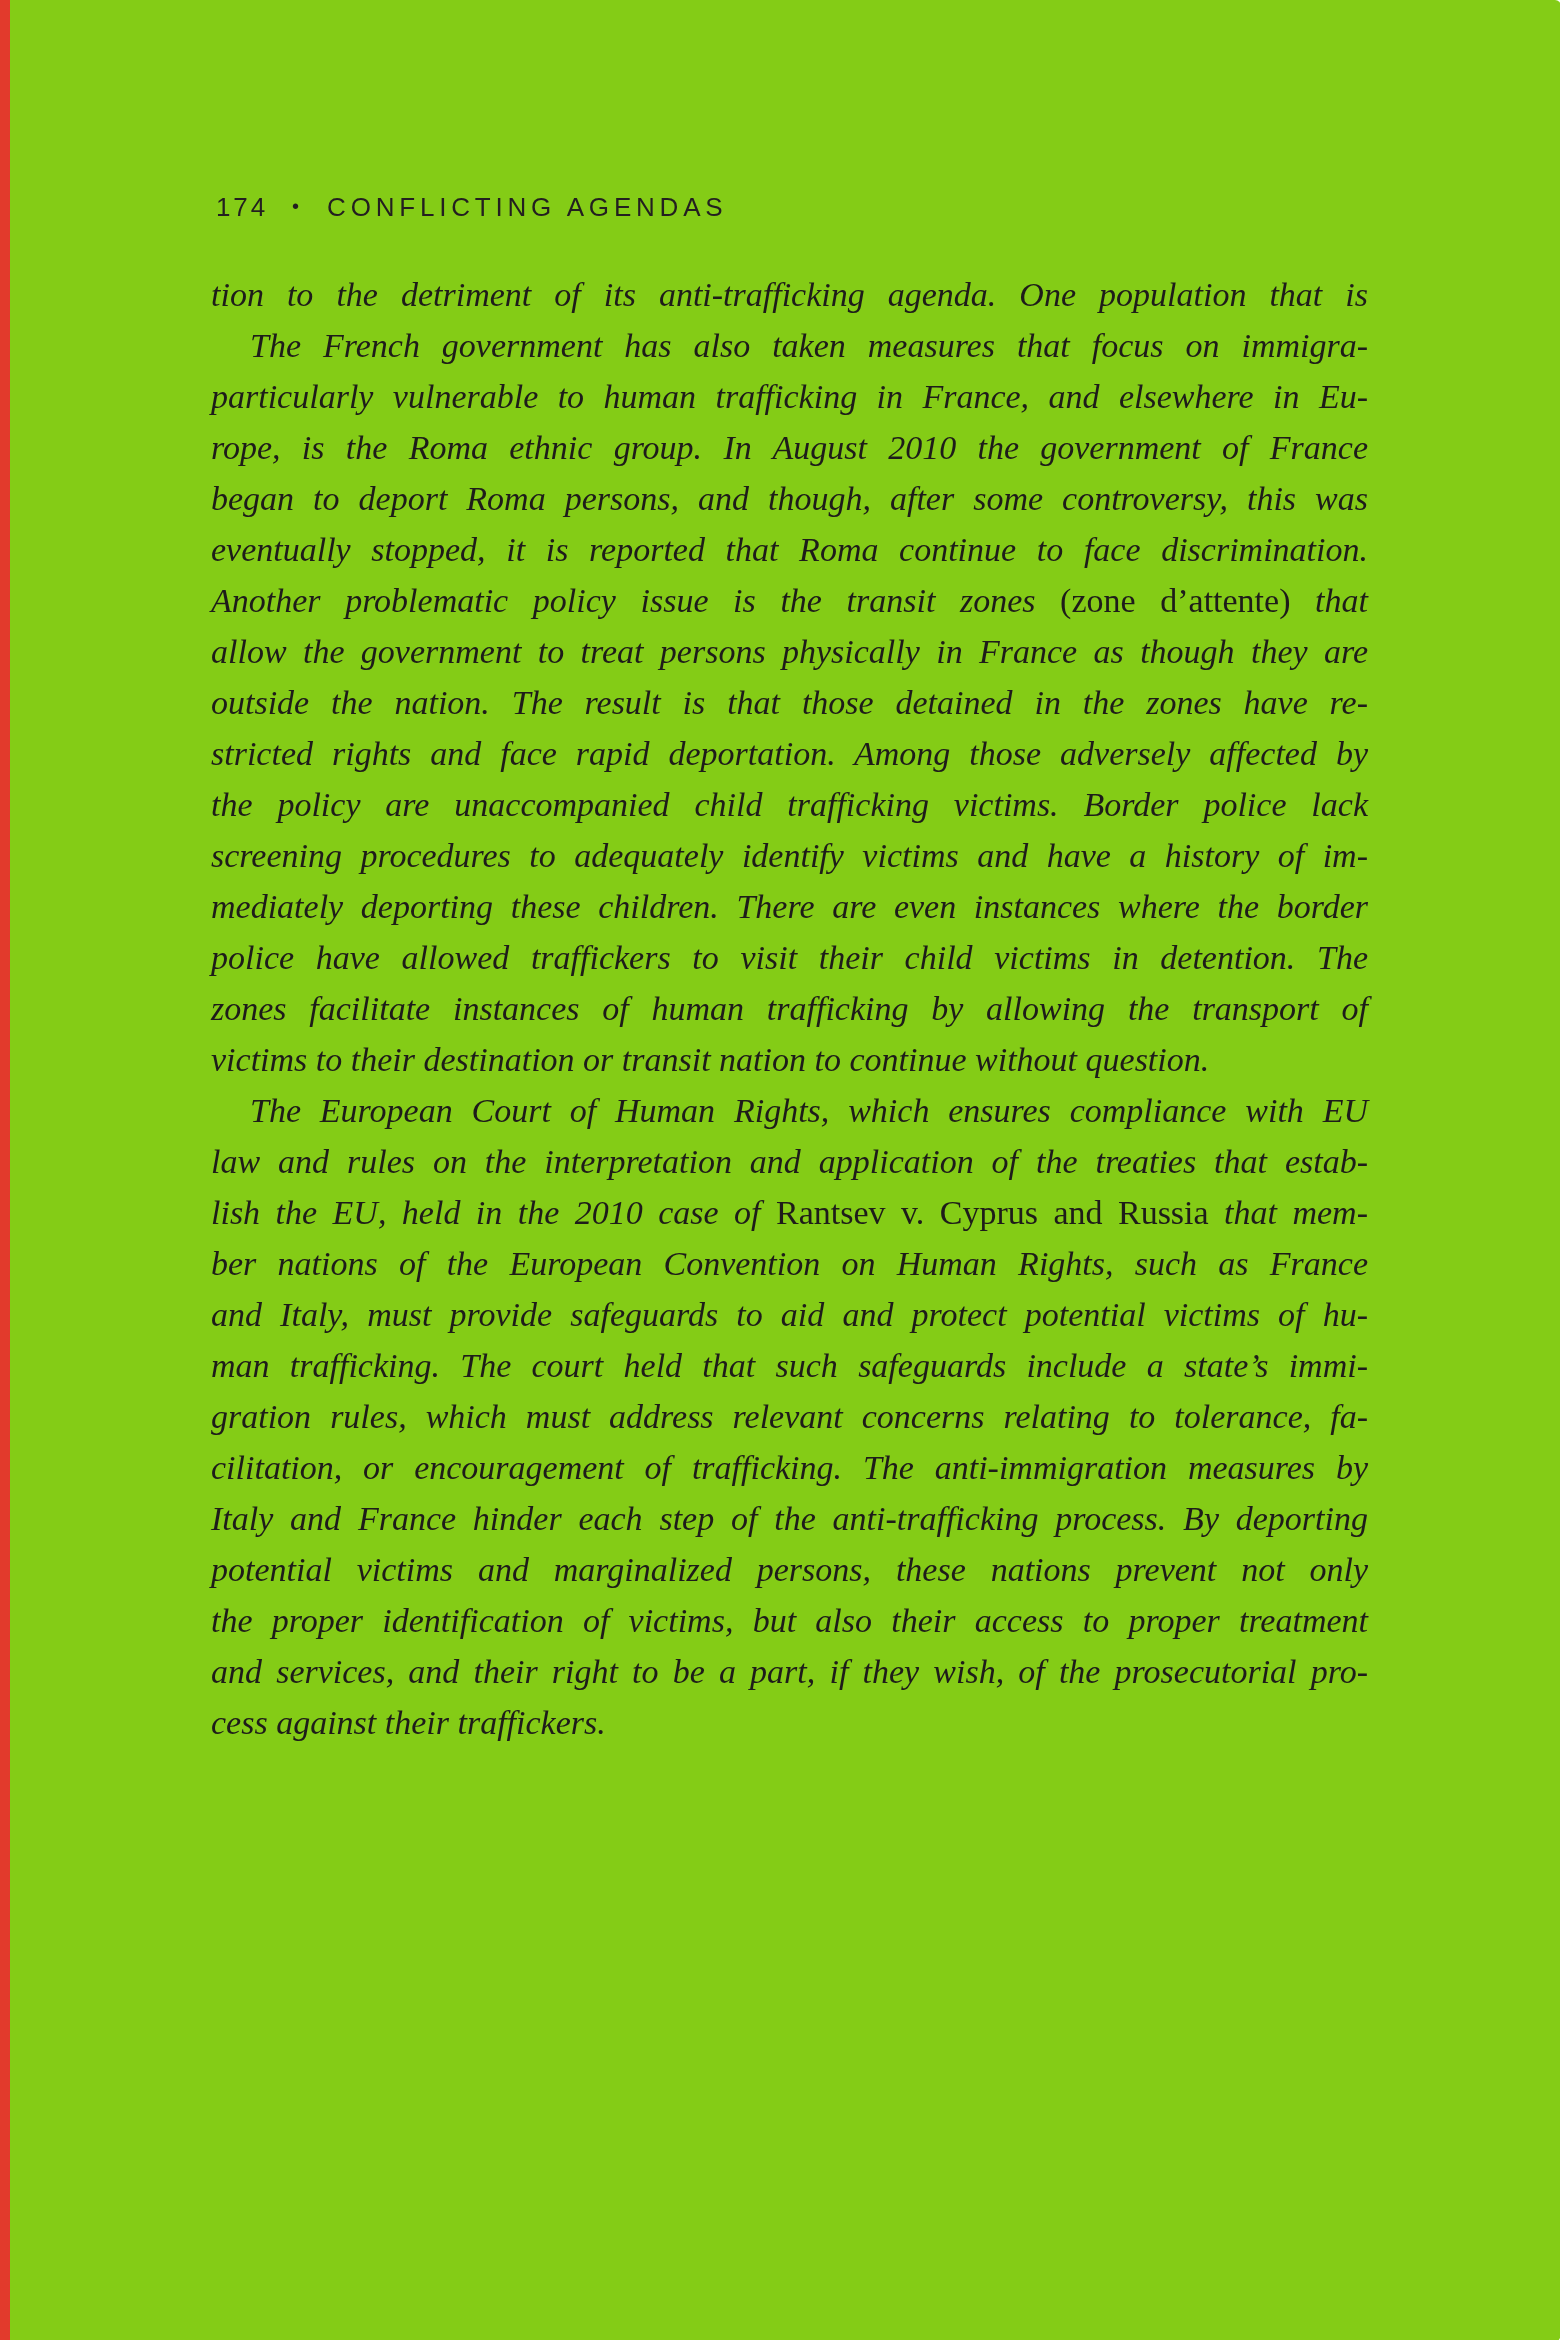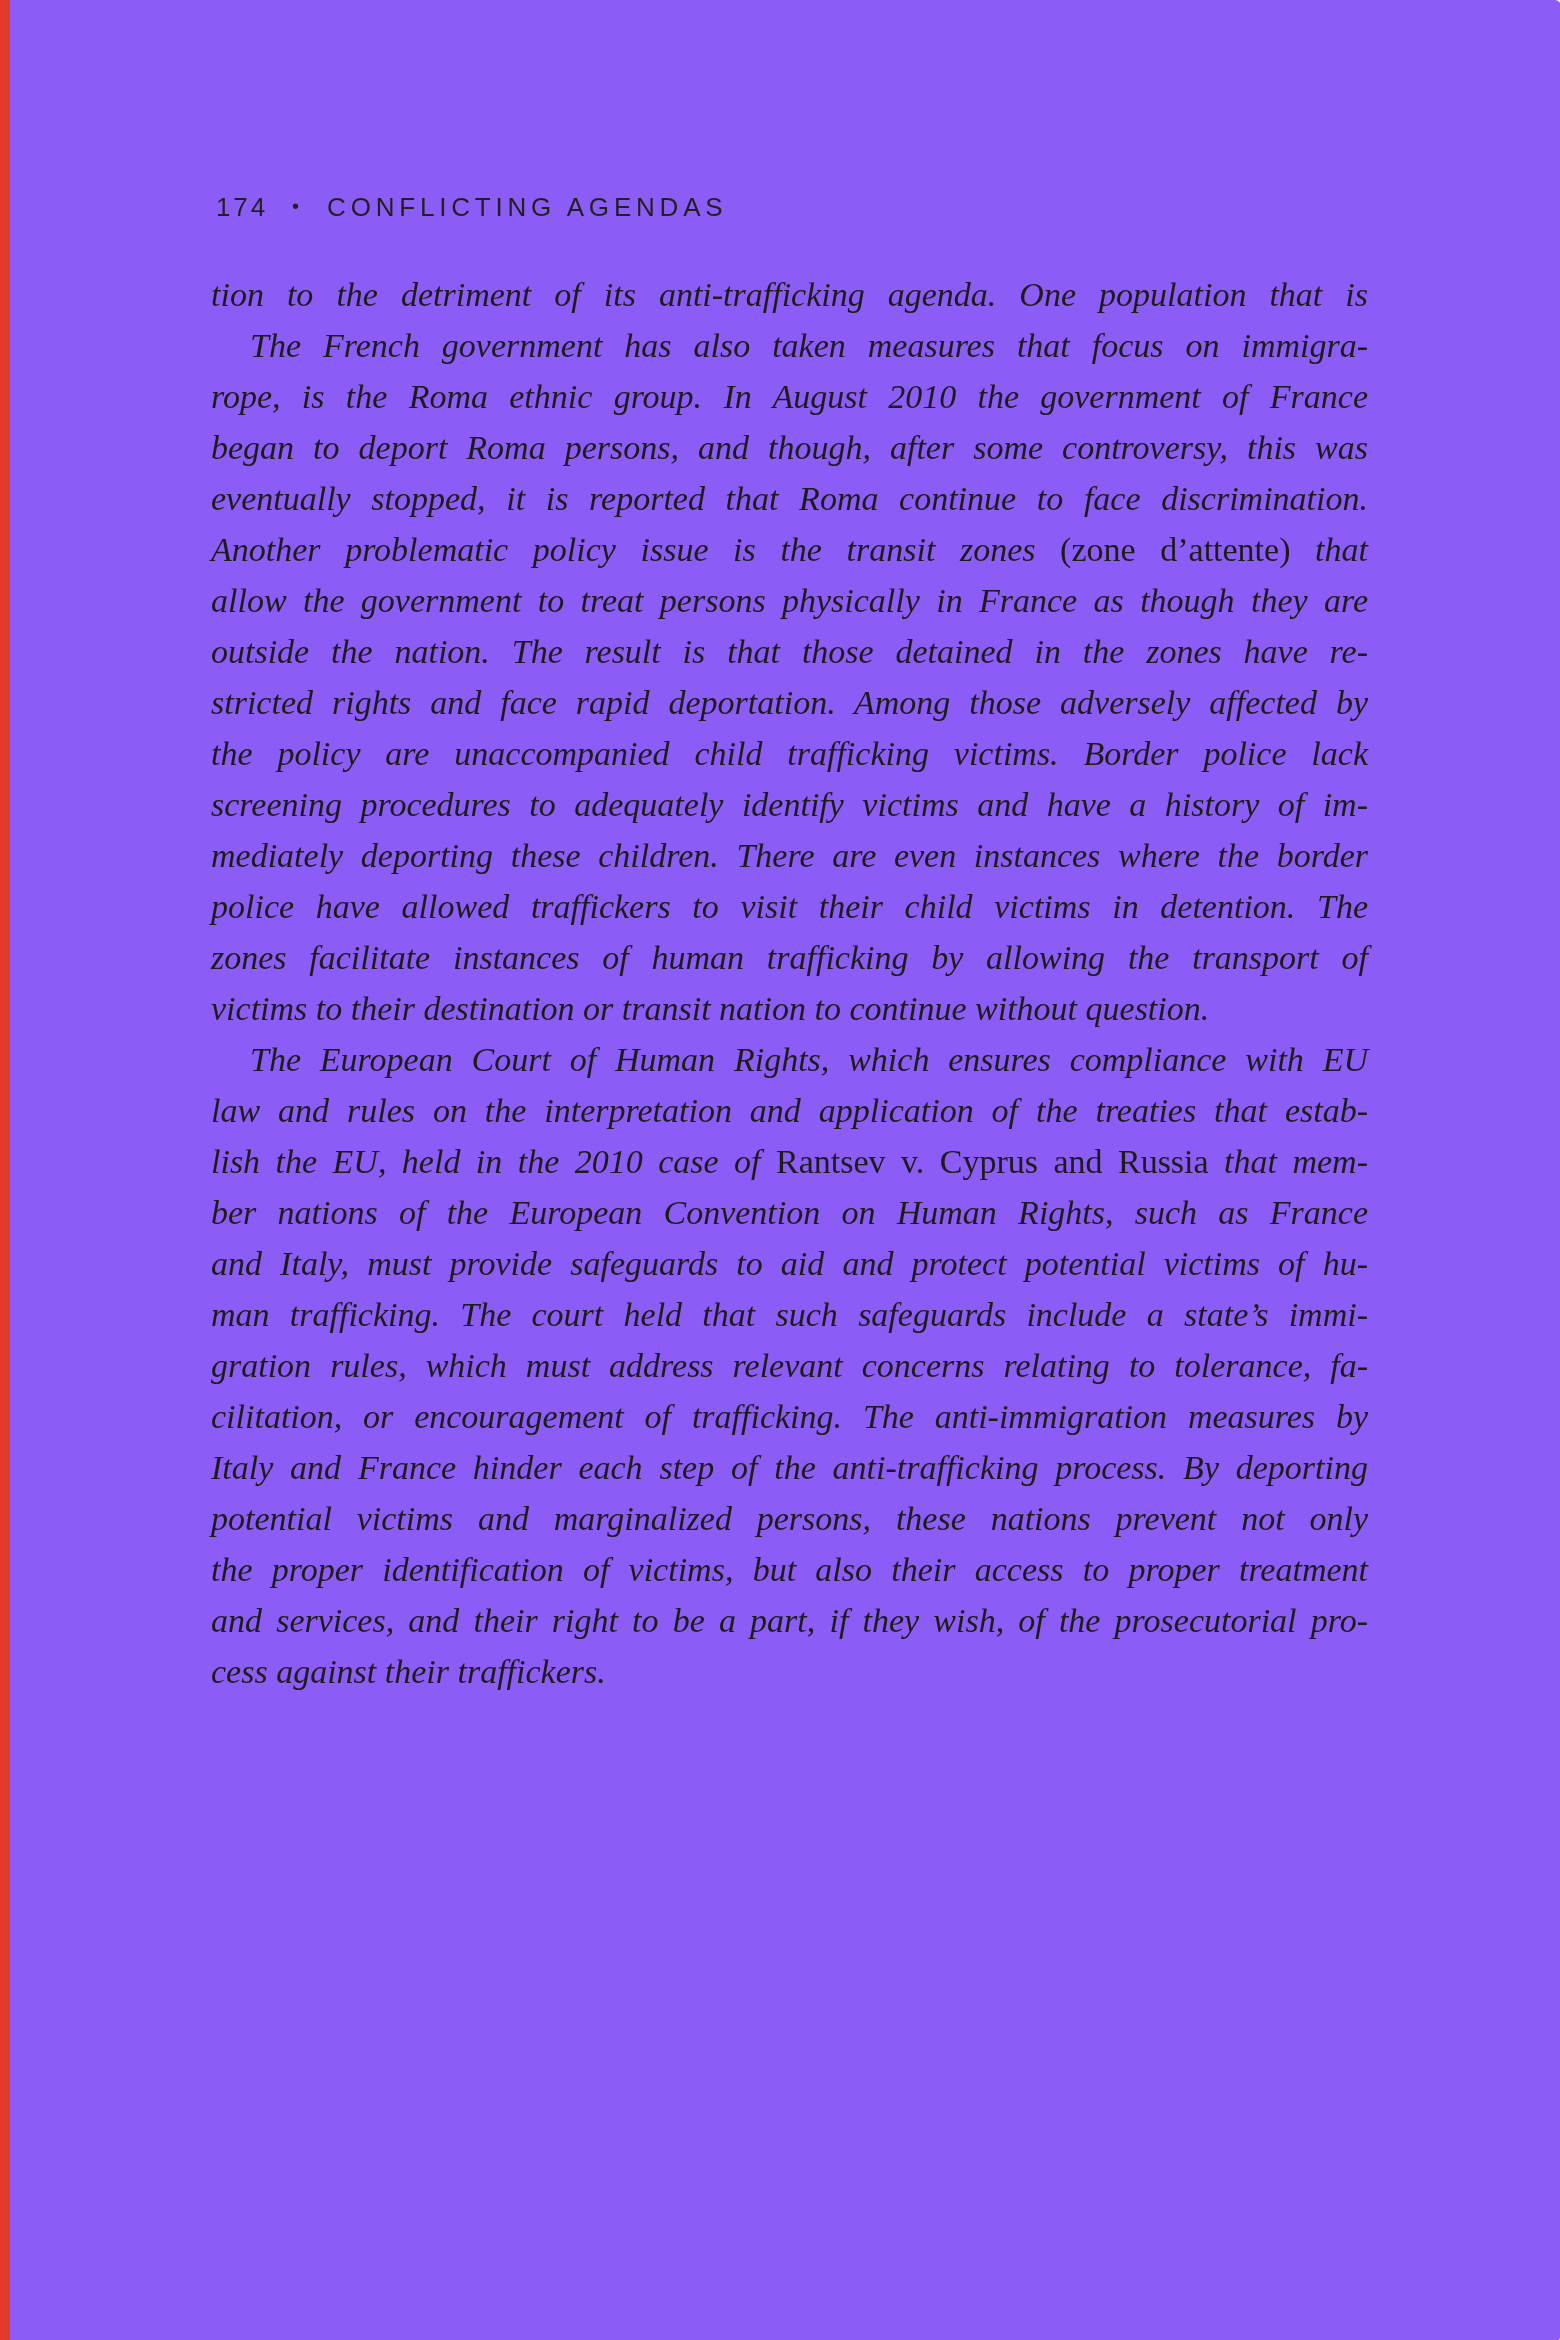--- a/index.html
+++ b/index.html
@@ -6,21 +6,21 @@
   body {
     width: 1561px;
     height: 2341px;
     background: #ffffff;
     position: relative;
     overflow: hidden;
   }
   .page {
     position: absolute;
     inset: 0;
-    background: #8b5cf6;
+    background: #84cc16;
     border-radius: 6px;
   }
   .edge-bar {
     position: absolute;
     left: 0;
     top: 0;
     width: 9.6px;
     height: 2341px;
     background: #e23a2c;
   }
@@ -74,20 +74,21 @@
 
   <header class="running-head" style="color: rgb(35, 31, 32);">
     <span class="page-number">174</span>
     <span class="separator">•</span>
     <span class="running-title">CONFLICTING AGENDAS</span>
   </header>
 
   <main class="text-block" id="text-block" style="color: rgb(30, 28, 26);">
       <div class="text-line">tion to the detriment of its anti-trafficking agenda. One population that is</div>
       <div class="text-line para-start">The French government has also taken measures that focus on immigra-</div>
+      <div class="text-line">particularly vulnerable to human trafficking in France, and elsewhere in Eu-</div>
       <div class="text-line">rope, is the Roma ethnic group. In August 2010 the government of France</div>
       <div class="text-line">began to deport Roma persons, and though, after some controversy, this was</div>
       <div class="text-line">eventually stopped, it is reported that Roma continue to face discrimination.</div>
       <div class="text-line">Another problematic policy issue is the transit zones <span class="roman">(zone d’attente)</span> that</div>
       <div class="text-line">allow the government to treat persons physically in France as though they are</div>
       <div class="text-line">outside the nation. The result is that those detained in the zones have re-</div>
       <div class="text-line">stricted rights and face rapid deportation. Among those adversely affected by</div>
       <div class="text-line">the policy are unaccompanied child trafficking victims. Border police lack</div>
       <div class="text-line">screening procedures to adequately identify victims and have a history of im-</div>
       <div class="text-line">mediately deporting these children. There are even instances where the border</div>

